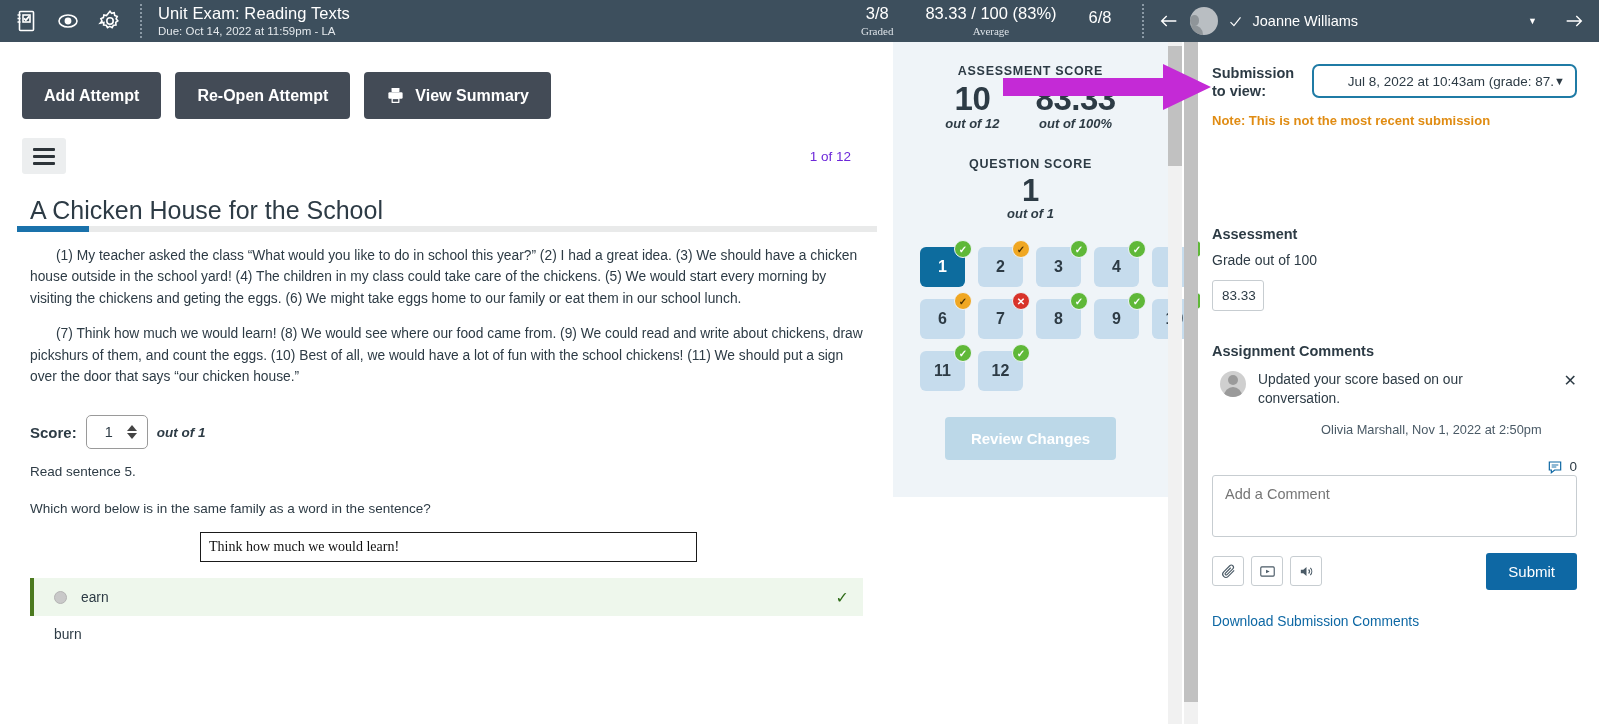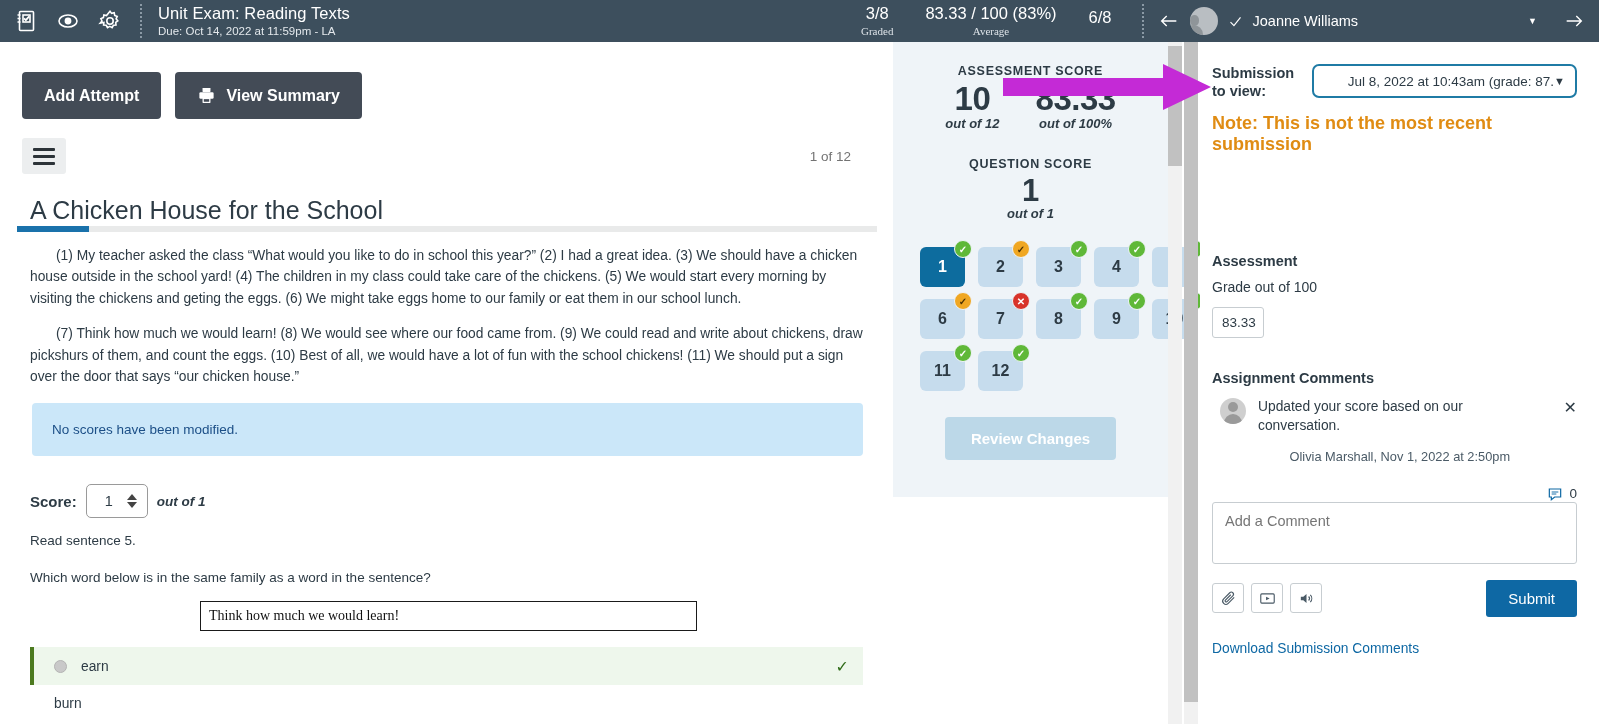--- a/index.html
+++ b/index.html
@@ -64,21 +64,21 @@
   #toolbar-row {
     display: flex; align-items: center; justify-content: space-between;
     padding: 19px 42px 0 22px;
   }
   #hamburger-btn {
     width: 44px; height: 36px; background: #eceeef; border: none; border-radius: 3px;
     display: flex; flex-direction: column; justify-content: center; align-items: center;
     gap: 4px; cursor: pointer;
   }
   #hamburger-btn span { display: block; width: 22px; height: 3px; background: #2c3338; border-radius: 1px; }
-  #page-counter { font-size: 13.5px; color: #737373; }
+  #page-counter { font-size: 13.5px; color: #6d28d9; }
 
   #progress-track {
     position: absolute; left: 17px; top: 184px; width: 860px; height: 6px; background: #e9eaea;
   }
   #progress-fill { height: 6px; background: #1a72ab; width: 8.33%; }
 
   #content-scroll { padding: 22px 30px 0 30px; }
   #passage-title { font-size: 25px; font-weight: 400; color: #2d3b45; margin-bottom: 20px; }
   .passage-p {
     font-size: 13.8px; line-height: 1.55; color: #2d3b45;
@@ -182,41 +182,41 @@
     background: #ffffff; padding: 22px 22px 0 12px;
   }
   #submission-row { display: flex; align-items: flex-start; gap: 10px; }
   #submission-label { font-size: 14.5px; font-weight: bold; color: #2d3b45; line-height: 1.25; width: 90px; }
   #submission-select {
     flex: 1; height: 34px; border: 2px solid #1f7ba5; border-radius: 7px;
     background: #fff; display: flex; align-items: center; justify-content: flex-end;
     padding: 0 10px; font-size: 13.5px; color: #2d3b45; cursor: pointer;
     overflow: hidden; white-space: nowrap;
   }
-  #submission-note { color: #e08c13; font-size: 18px; font-weight: bold; margin-top: 13px; }
+  #submission-note { color: #e08c13; font-size: 13px; font-weight: bold; margin-top: 13px; }
 
   #assessment-heading { font-size: 14.5px; font-weight: bold; color: #2d3b45; margin-top: 98px; }
   #grade-label { font-size: 14px; color: #2d3b45; margin-top: 10px; }
   #grade-box {
     margin-top: 12px; width: 52px; height: 31px; border: 1px solid #c7cdd1; border-radius: 3px;
     display: flex; align-items: center; padding-left: 9px; font-size: 13.5px; color: #2d3b45;
     background: #fff;
   }
 
   #comments-heading { font-size: 14.5px; font-weight: bold; color: #2d3b45; margin-top: 32px; }
   .comment-item { display: flex; gap: 12px; margin-top: 12px; padding-left: 8px; }
   .comment-avatar {
     width: 26px; height: 26px; border-radius: 50%; background: #cfcfcf; flex: none;
     position: relative; overflow: hidden;
   }
   .comment-avatar::before { content:""; position:absolute; left:8px; top:4px; width:10px; height:10px; border-radius:50%; background:#9a9a9a; }
   .comment-avatar::after { content:""; position:absolute; left:4px; top:16px; width:18px; height:12px; border-radius:9px 9px 0 0; background:#9a9a9a; }
   .comment-body { flex: 1; }
   .comment-text { font-size: 13.8px; color: #2d3b45; line-height: 1.35; max-width: 215px; }
-  .comment-meta { font-size: 12.8px; color: #4a5a66; margin-top: 13px; text-align: center; padding-right: 6px;}
+  .comment-meta { font-size: 12.8px; color: #4a5a66; margin-top: 13px; text-align: right; padding-right: 6px;}
   .comment-close { color: #2d3b45; font-size: 16px; cursor: pointer; padding-left: 4px; }
 
   #comment-count-row { display: flex; align-items: center; justify-content: flex-end; gap: 6px; margin-top: 22px; }
   #comment-count { font-size: 13.5px; color: #2d3b45; }
 
   #comment-textarea {
     margin-top: 0; width: 100%; height: 62px; border: 1px solid #c7cdd1; border-radius: 3px;
     padding: 10px 12px; font-size: 14.5px; color: #7d858b;
     font-family: "Liberation Sans", sans-serif; resize: none; outline: none; background:#fff;
   }
@@ -296,20 +296,21 @@
     <svg class="arrow-right-hdr" viewBox="0 0 24 24" fill="none" stroke="#ffffff" stroke-width="1.5">
       <path d="M4 12h16M14.5 6.5L20 12l-5.5 5.5"></path>
     </svg>
   </div>
 </div>
 
 <div id="left-panel">
 
   <div id="action-buttons">
     <button class="dark-btn">Add Attempt</button>
+    <button class="dark-btn">Re-Open Attempt</button>
     <button class="dark-btn">
       <svg style="width:19px;height:19px" viewBox="0 0 24 24" fill="#ffffff">
         <rect x="7" y="2.5" width="10" height="5" rx=".6"></rect>
         <rect x="3" y="8" width="18" height="8" rx="1.6"></rect>
         <rect x="7" y="15" width="10" height="6.5" rx=".6"></rect>
         <rect x="8.6" y="16.6" width="6.8" height="3.3" fill="#434b56"></rect>
       </svg>
       <span>View Summary</span>
     </button>
   </div>
@@ -325,21 +326,20 @@
 
   <div id="progress-track">
     <div id="progress-fill" style="width: 8.33%;"></div>
   </div>
 
   <div id="content-scroll">
     <div id="passage-title">A Chicken House for the School</div>
     <p class="passage-p">(1) My teacher asked the class “What would you like to do in school this year?” (2) I had a great idea. (3) We should have a chicken house outside in the school yard! (4) The children in my class could take care of the chickens. (5) We would start every morning by visiting the chickens and geting the eggs. (6) We might take eggs home to our family or eat them in our school lunch.</p>
     <p class="passage-p">(7) Think how much we would learn! (8) We would see where our food came from. (9) We could read and write about chickens, draw pickshurs of them, and count the eggs. (10) Best of all, we would have a lot of fun with the school chickens! (11) We should put a sign over the door that says “our chicken house.”</p>
 
-    <div id="no-scores-banner">No scores have been modified.</div>
 
     <div id="score-row">
       <span id="score-label">Score:</span>
       <div id="score-input-wrap">
         <input id="score-input" value="1" style="">
         <span class="stepper">
             <i class="up"></i>
             <i class="dn"></i>
           </span>
       </div>

